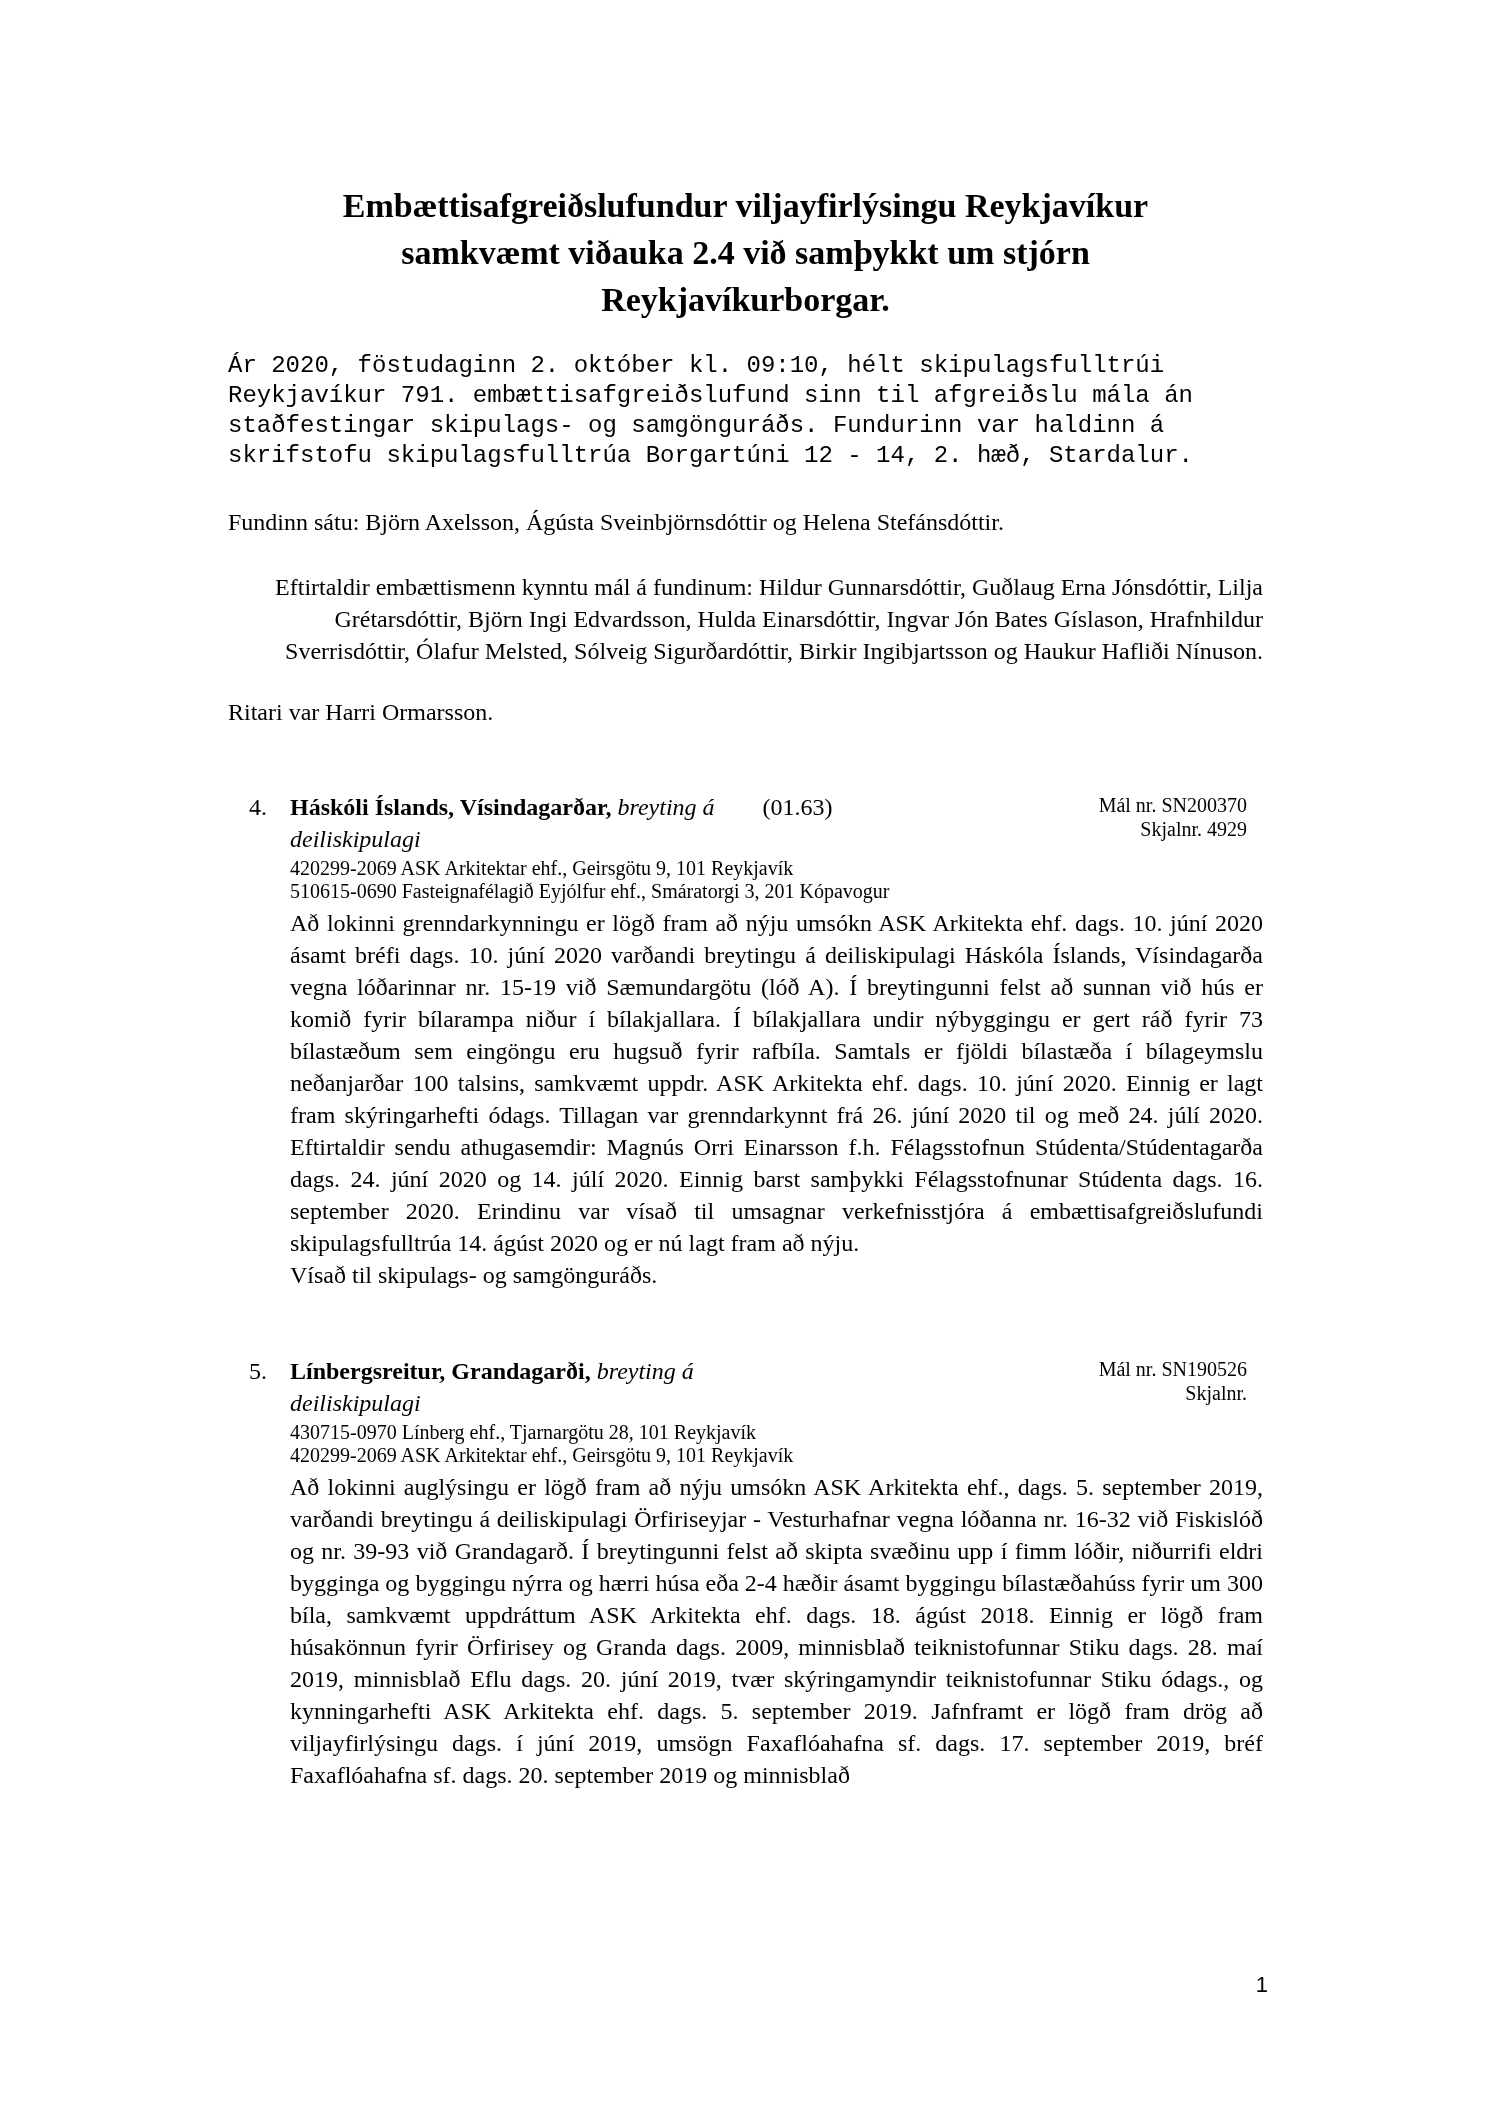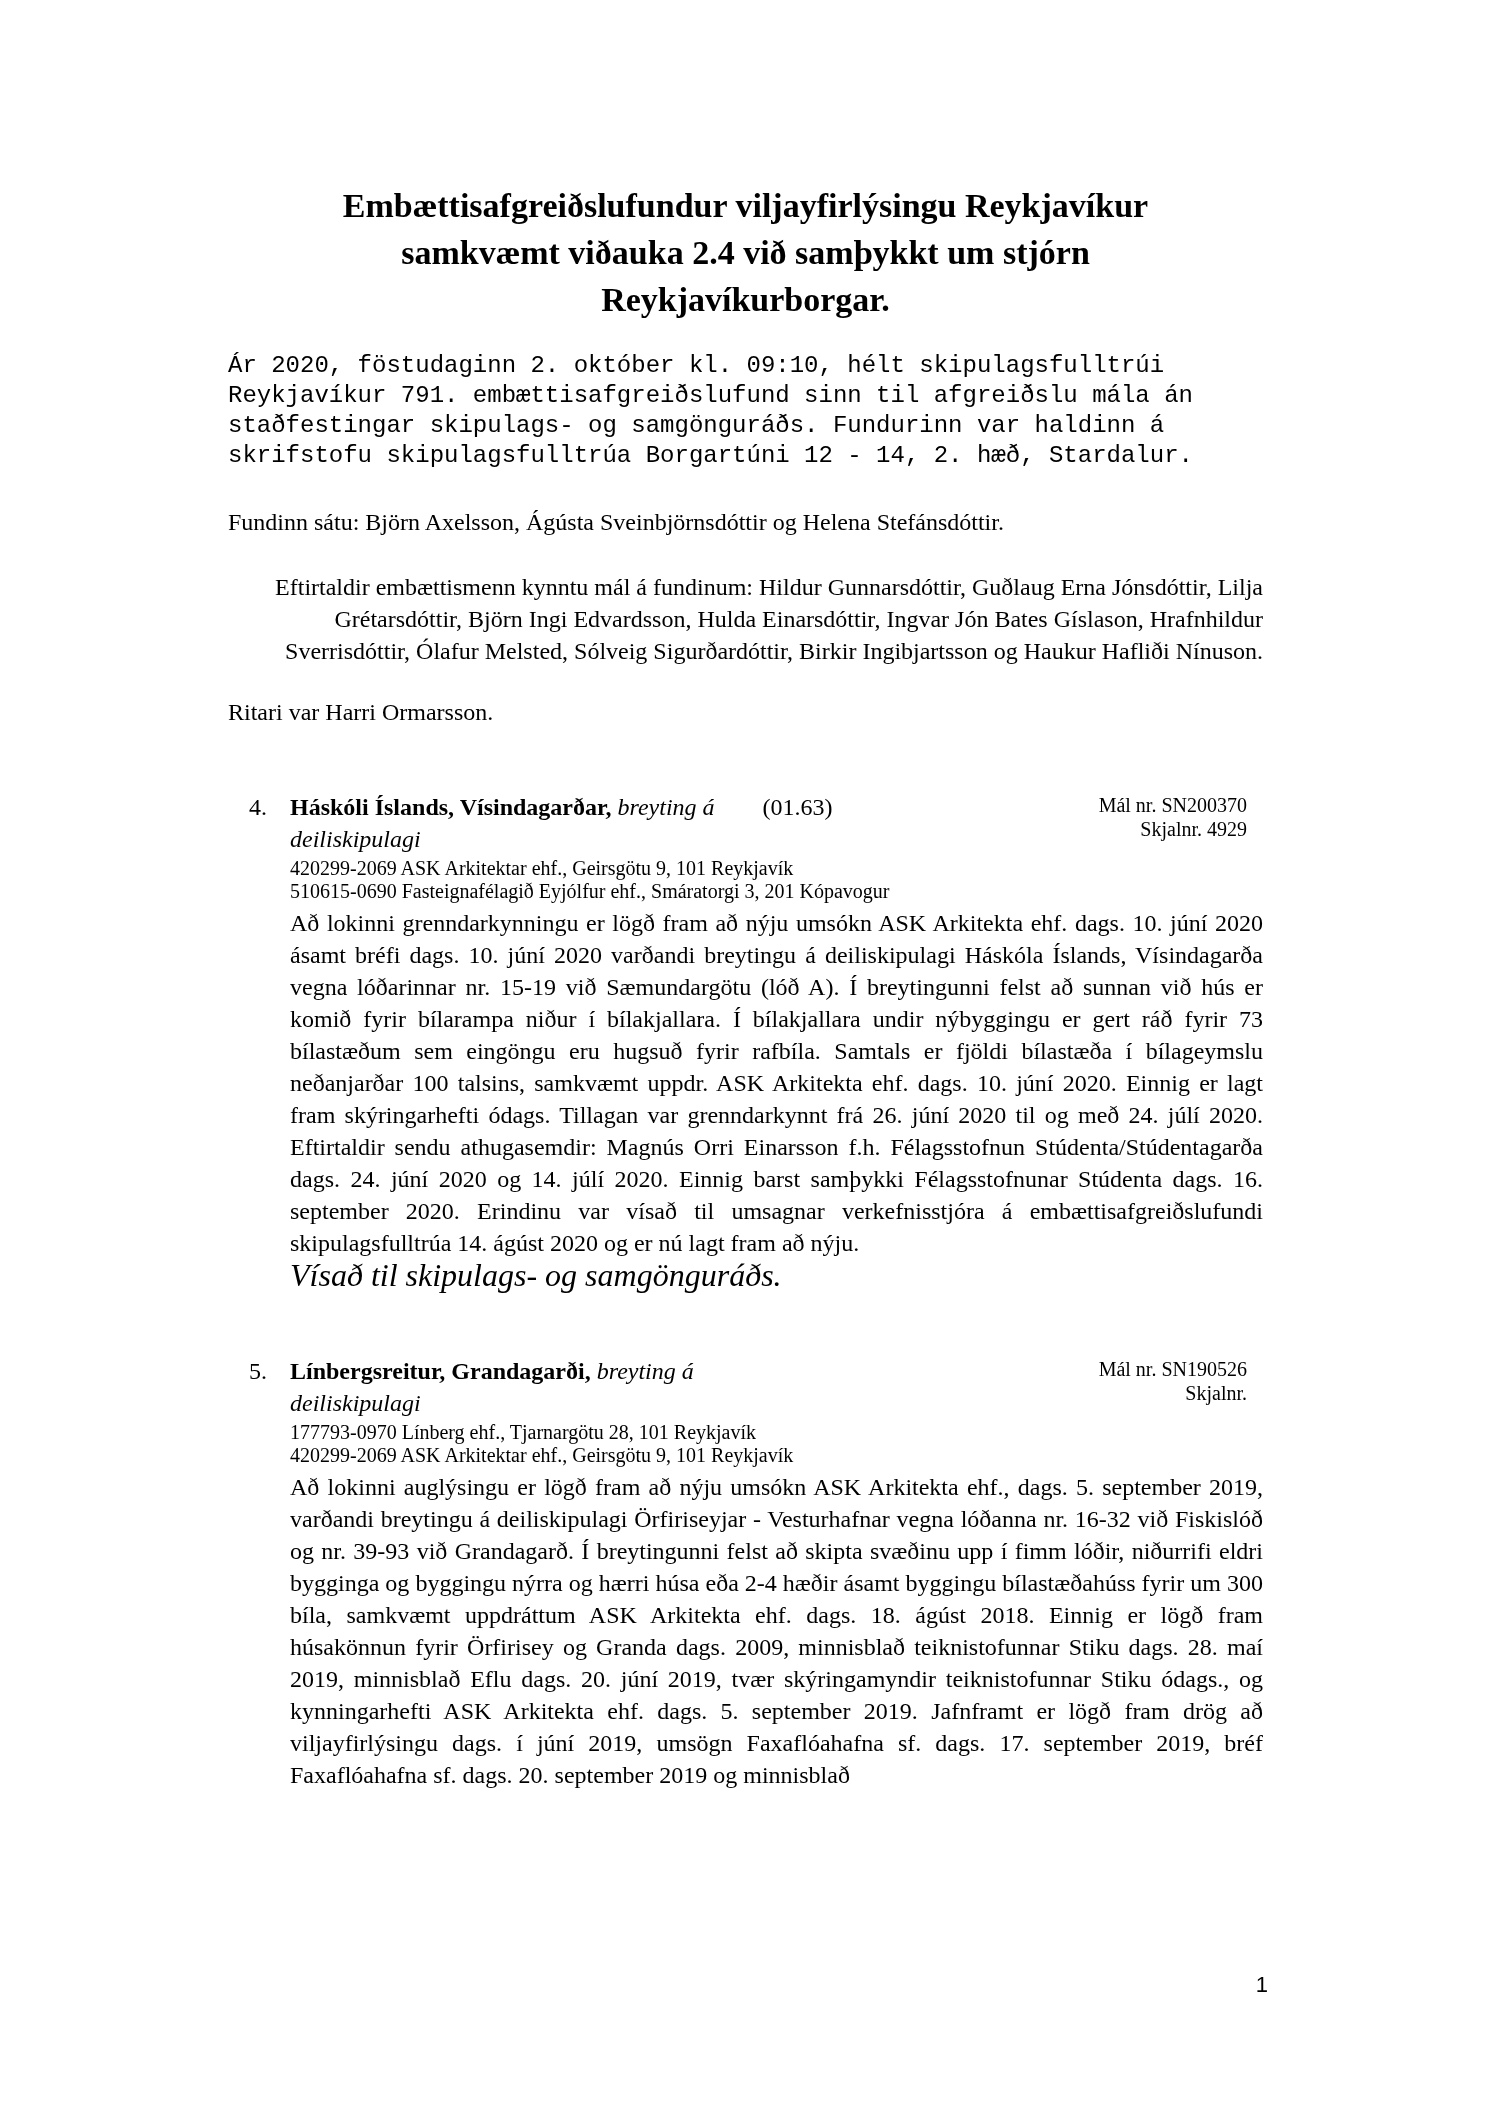--- a/index.html
+++ b/index.html
@@ -62,21 +62,21 @@
     white-space: nowrap;
   }
   .case-ref span { display: block; }
   .case-parties { margin-top: 2px; font-size: 20px; line-height: 23px; }
   .case-body {
     margin-top: 4px;
     font-size: 24px;
     line-height: 32px;
     text-align: justify;
   }
-  .case-resolution { font-size: 32px; line-height: 32px; font-style: italic; }
+  .case-resolution { font-size: 24px; line-height: 32px; }
   .page-number {
     position: absolute;
     top: 1972px;
     right: 232px;
     font-family: "Liberation Sans", "DejaVu Sans", sans-serif;
     font-size: 22px;
     line-height: 26px;
   }
 </style>
 </head>
@@ -126,21 +126,21 @@
       <div class="case-head">
         <span class="case-title-bold">Línbergsreitur, Grandagarði,</span>
         <span class="case-title-italic">breyting á</span><span class="area-code"></span>
         <div class="case-title-italic">deiliskipulagi</div>
         <div class="case-ref">
           <span>Mál nr. SN190526</span>
           <span>Skjalnr.</span>
         </div>
       </div>
       <div class="case-parties">
-        <div>177793-0970 Línberg ehf., Tjarnargötu 28, 101 Reykjavík</div>
+        <div>430715-0970 Línberg ehf., Tjarnargötu 28, 101 Reykjavík</div>
         <div>420299-2069 ASK Arkitektar ehf., Geirsgötu 9, 101 Reykjavík</div>
       </div>
       <div class="case-body">Að lokinni auglýsingu er lögð fram að nýju umsókn ASK Arkitekta ehf., dags. 5. september 2019, varðandi breytingu á deiliskipulagi Örfiriseyjar - Vesturhafnar vegna lóðanna nr. 16-32 við Fiskislóð og nr. 39-93 við Grandagarð. Í breytingunni felst að skipta svæðinu upp í fimm lóðir, niðurrifi eldri bygginga og byggingu nýrra og hærri húsa eða 2-4 hæðir ásamt byggingu bílastæðahúss fyrir um 300 bíla, samkvæmt uppdráttum ASK Arkitekta ehf. dags. 18. ágúst 2018. Einnig er lögð fram húsakönnun fyrir Örfirisey og Granda dags. 2009, minnisblað teiknistofunnar Stiku dags. 28. maí 2019, minnisblað Eflu dags. 20. júní 2019, tvær skýringamyndir teiknistofunnar Stiku ódags., og kynningarhefti ASK Arkitekta ehf. dags. 5. september 2019. Jafnframt er lögð fram drög að viljayfirlýsingu dags. í júní 2019, umsögn Faxaflóahafna sf. dags. 17. september 2019, bréf Faxaflóahafna sf. dags. 20. september 2019 og minnisblað</div>
       <div class="case-resolution"></div>
     </div>
   </div>
 
 </div>
 
 <div class="page-number">1</div>

